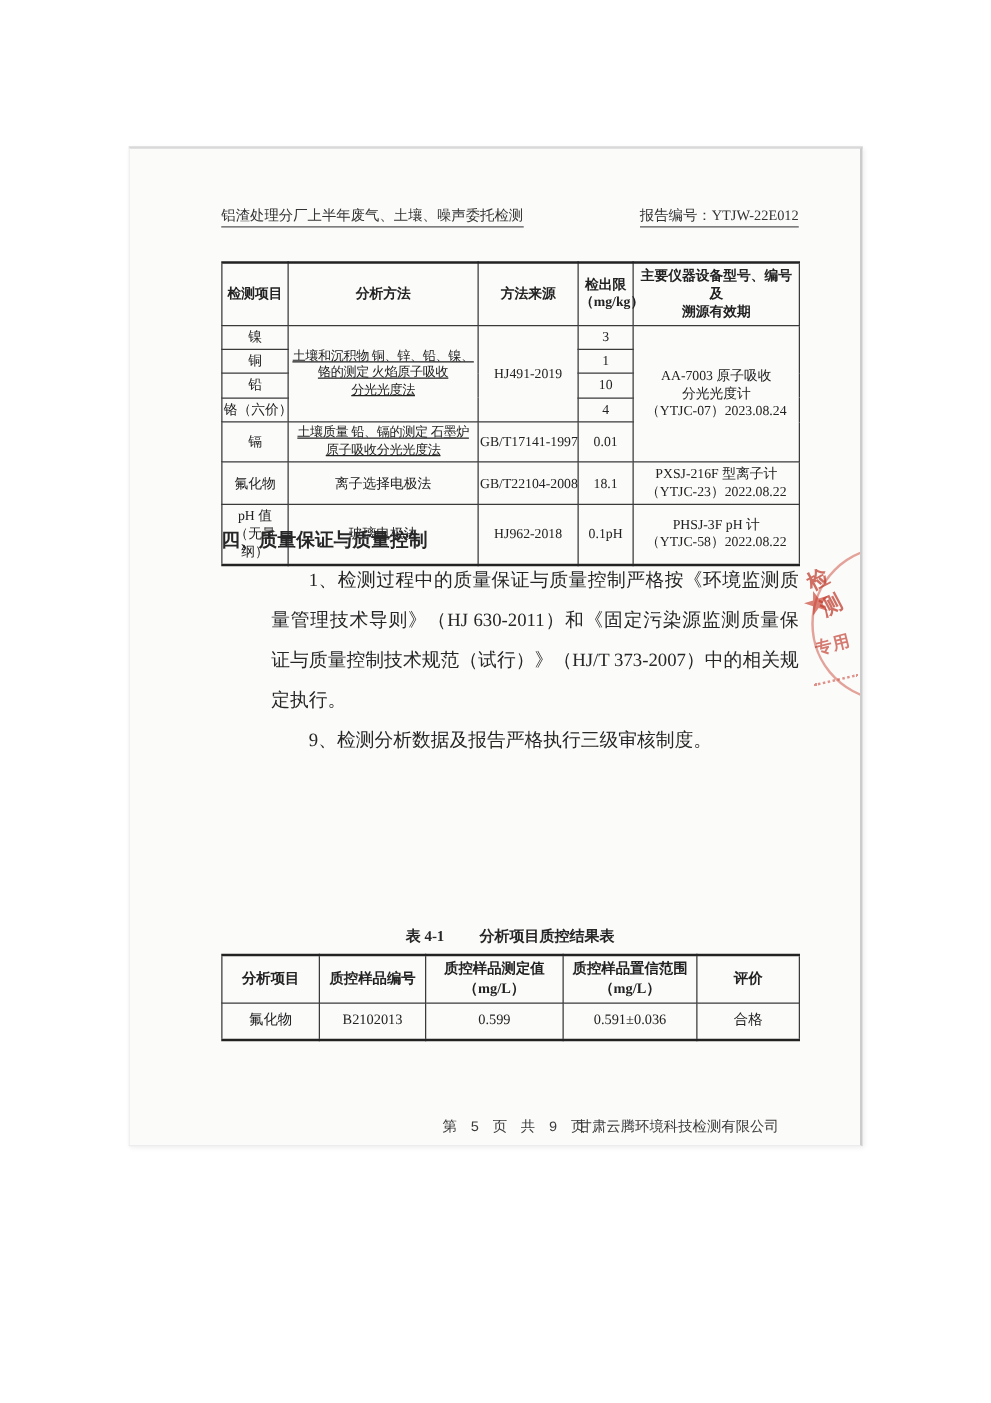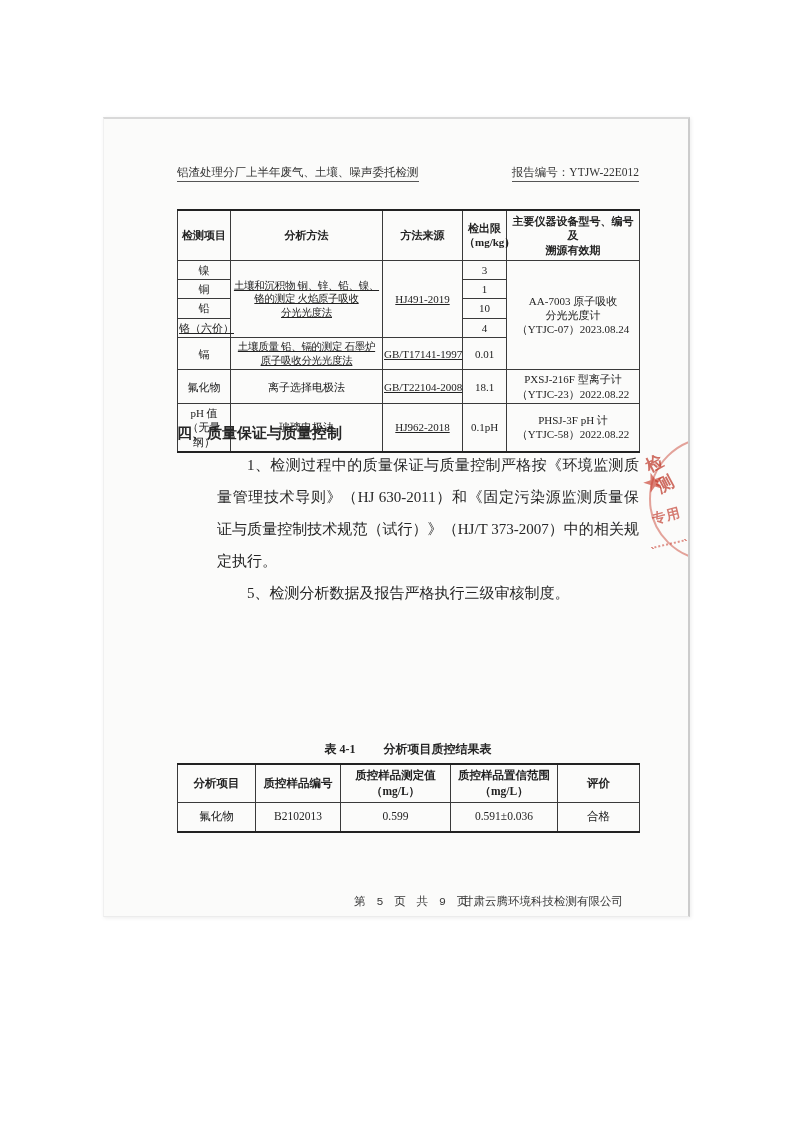--- a/index.html
+++ b/index.html
@@ -27,21 +27,21 @@
   td,th { border:1px solid #3a3a3a; text-align:center; vertical-align:middle; font-weight:normal; }
 
   .method-table {
     position:absolute; top:90px; left:73px; width:462px;
     font-size:11px; line-height:1.3; color:#222;
   }
   .method-table { border-top:2.5px solid #222; border-bottom:2.5px solid #222; }
   .method-table th { font-weight:bold; padding:3px 1px; }
   .method-table td { padding:2px 1px; }
   .ml { white-space:pre-line; }
-  .nw { white-space:nowrap;text-decoration:underline; }
+  .nw { white-space:nowrap; }
   .squeeze { font-size:10.5px; letter-spacing:-0.3px;text-decoration:underline; }
 
   .text-block {
     position:absolute; top:298px; left:73px; width:462px;
     font-size:15px; line-height:32px; text-align:justify;
   }
   .section-heading { font-weight:bold; }
   .text-block p { text-indent:2em;margin-left:40px; }
 
   .qc-caption {
@@ -159,21 +159,21 @@
         <td>0.1pH</td>
         <td class="ml">PHSJ-3F pH 计
 （YTJC-58）2022.08.22</td>
       </tr>
     </tbody>
       </table>
 
     <div class="text-block">
       <div class="section-heading">四、质量保证与质量控制</div>
       <p>1、检测过程中的质量保证与质量控制严格按《环境监测质量管理技术导则》（HJ 630-2011）和《固定污染源监测质量保证与质量控制技术规范（试行）》（HJ/T 373-2007）中的相关规定执行。</p>
-      <p>5、检测分析数据及报告严格执行三级审核制度。</p>
+      <p>9、检测分析数据及报告严格执行三级审核制度。</p>
     </div>
 
     <div class="qc-caption">
       <span>表 4-1</span><span class="gap"></span><span>分析项目质控结果表</span>
     </div>
 
     <table class="qc-table">
       <colgroup>
         <col style="width:78px">
           <col style="width:85px">

